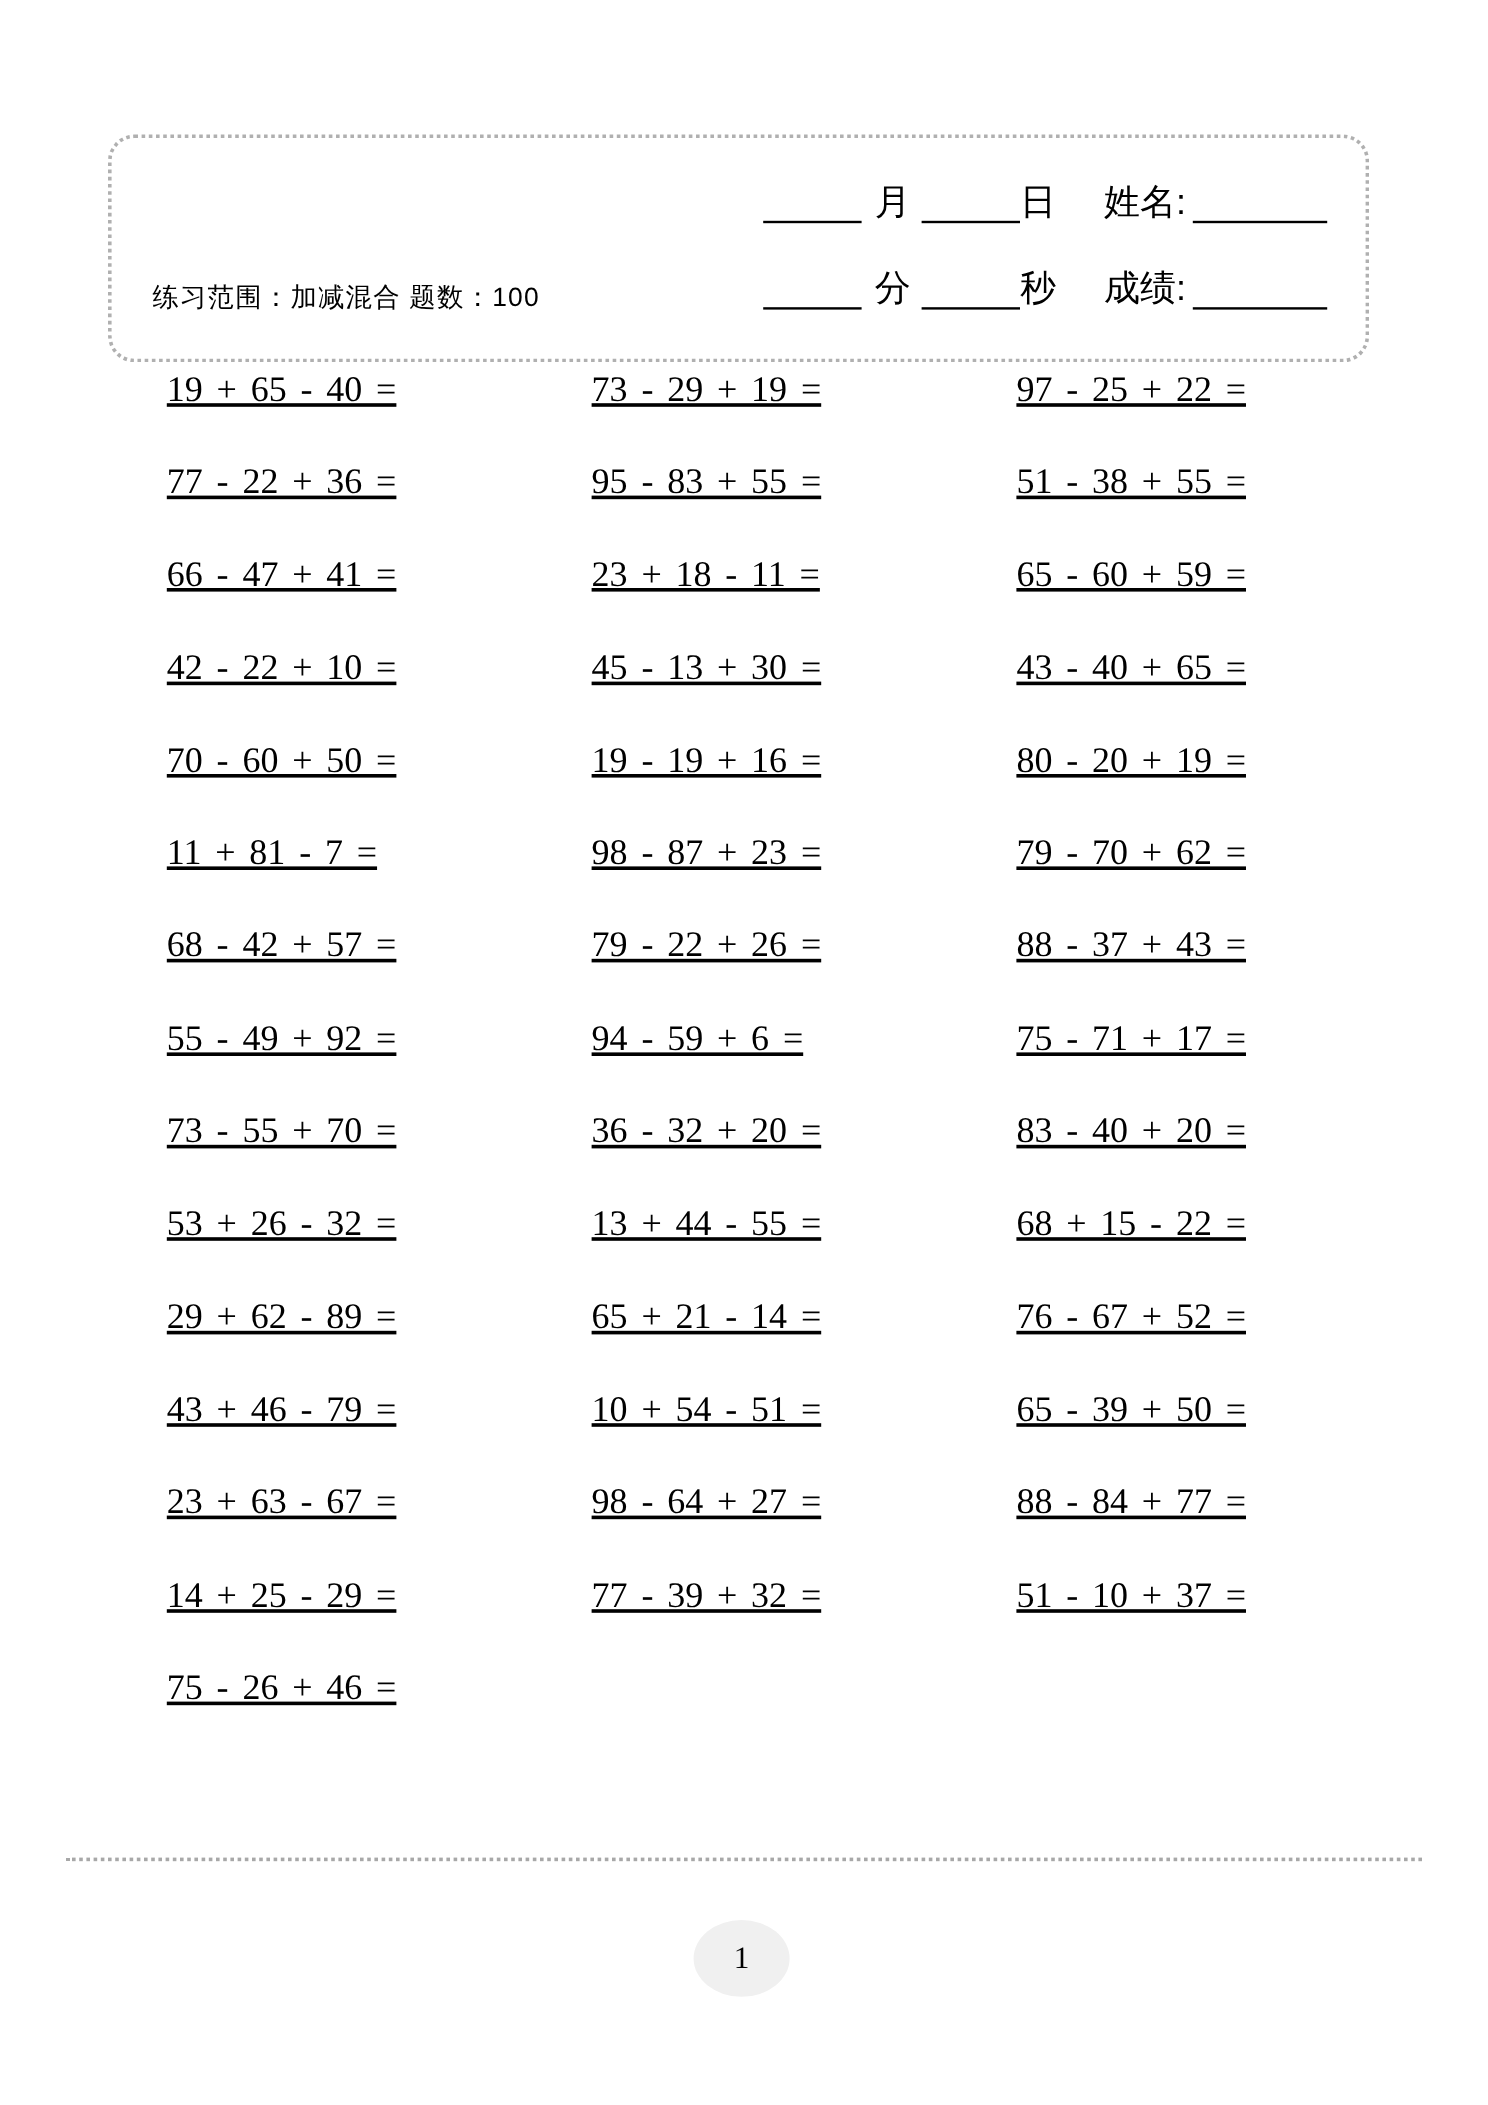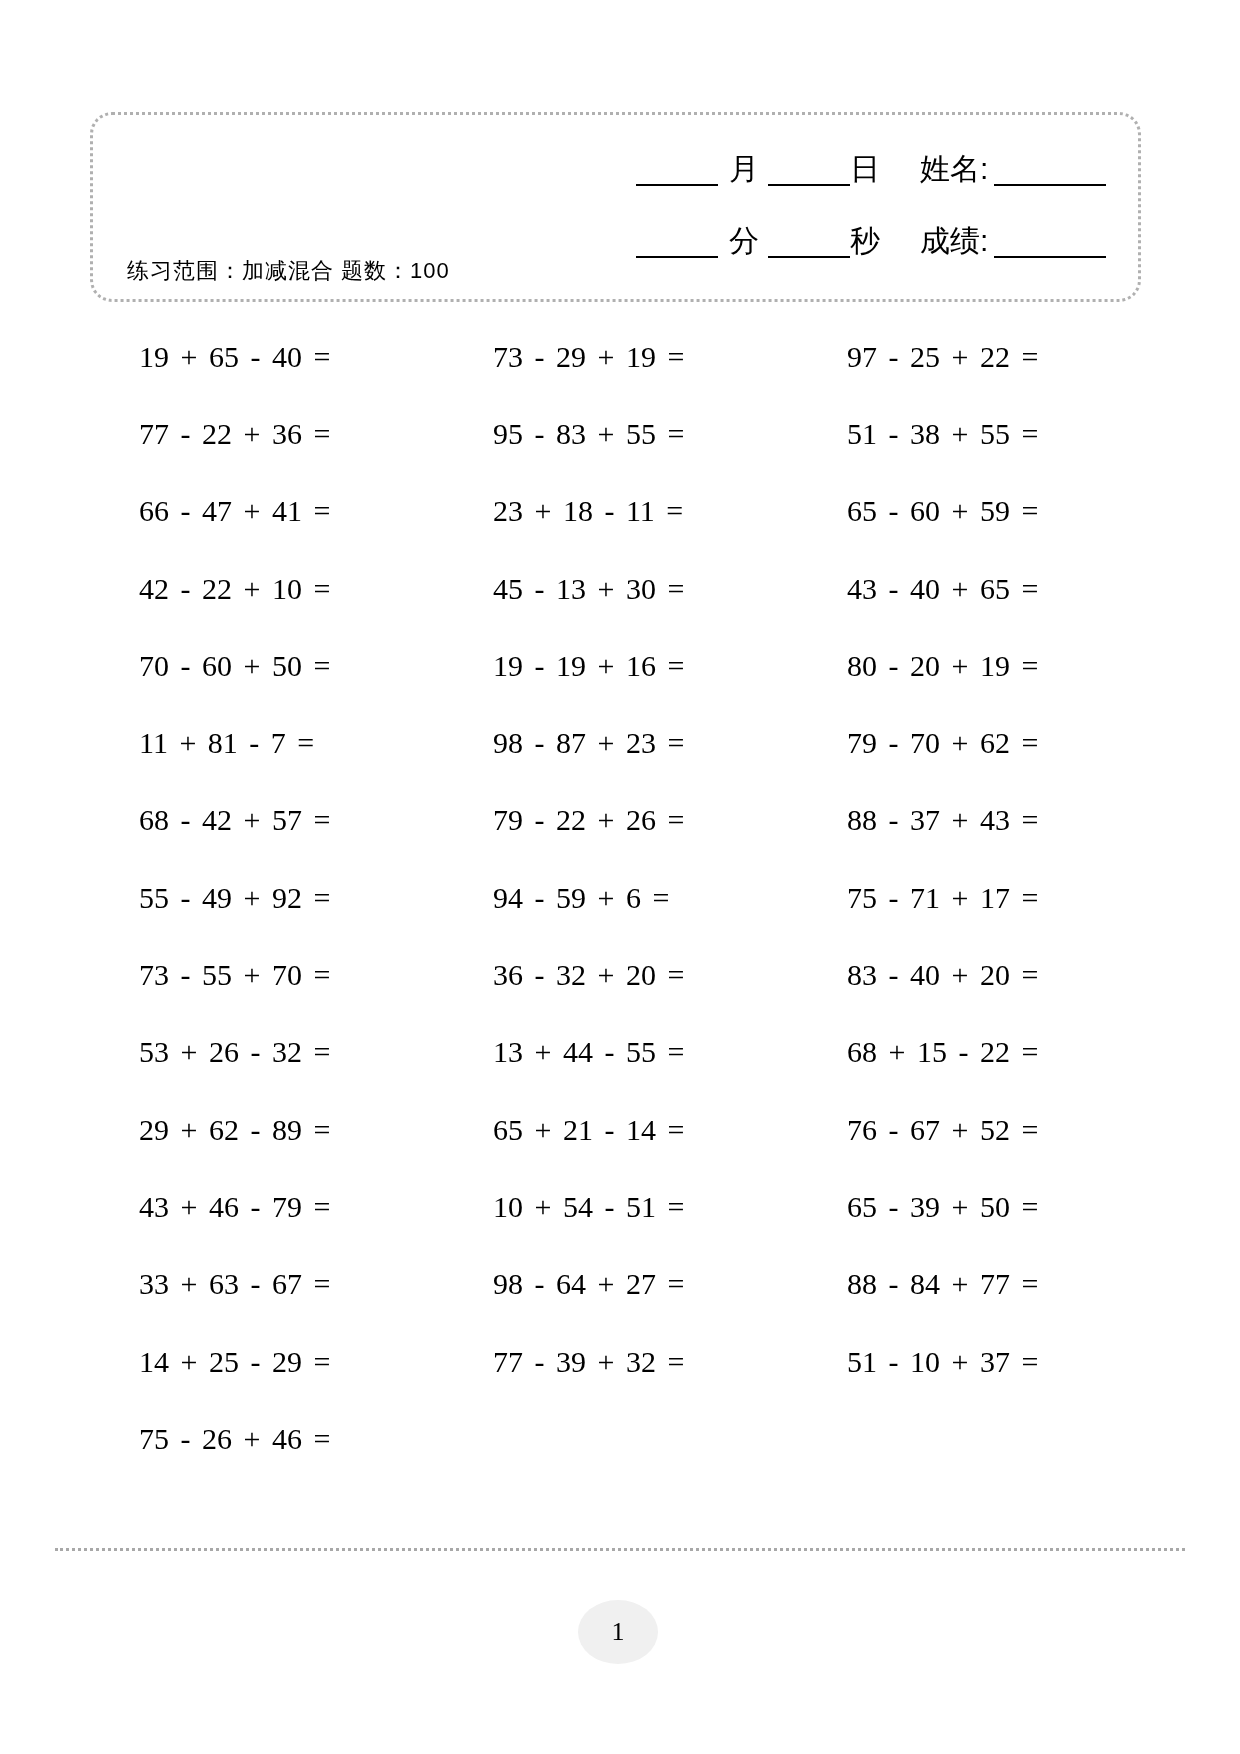--- a/index.html
+++ b/index.html
@@ -21,21 +21,20 @@
     border: 3px dotted #b0b0b0;
     border-radius: 22px;
     background: #ffffff;
   }
   .range-label {
     position: absolute;
     left: 34px; top: 118px;
     font-size: 22px;
     letter-spacing: 1px;
     white-space: nowrap;
-    margin-top: 23px;
   }
   .fill-block {
     position: absolute;
     left: 543px; top: 31px;
   }
   .fill-row {
     display: flex;
     align-items: flex-end;
     height: 40px;
     margin-bottom: 32px;
@@ -52,24 +51,25 @@
     margin-right: 11px;
   }
   .blank.after-cjk { margin-left: 9px; margin-right: 0; }
   .blank.wide { width: 112px; margin-left: 6px; margin-right: 0; }
   .cjk { display: inline-block; }
   .spacer { display: inline-block; width: 40px; }
 
   
   .problems {
     position: absolute;
-    left: 139px; top: 318px;
+    left: 139px; top: 286px;
     display: grid;
     grid-template-columns: 354px 354px 280px;
     grid-auto-rows: 77.3px;
+    text-decoration: underline;
   }
   .problem {
     font-family: "Liberation Serif", serif;
     font-size: 30px;
     word-spacing: 4px;
     white-space: nowrap;
     display: flex;
     align-items: center;
   }
 
@@ -154,21 +154,21 @@
     <div class="problem">83 - 40 + 20 =</div>
     <div class="problem">53 + 26 - 32 =</div>
     <div class="problem">13 + 44 - 55 =</div>
     <div class="problem">68 + 15 - 22 =</div>
     <div class="problem">29 + 62 - 89 =</div>
     <div class="problem">65 + 21 - 14 =</div>
     <div class="problem">76 - 67 + 52 =</div>
     <div class="problem">43 + 46 - 79 =</div>
     <div class="problem">10 + 54 - 51 =</div>
     <div class="problem">65 - 39 + 50 =</div>
-    <div class="problem">33 + 63 - 67 =</div>
+    <div class="problem">23 + 63 - 67 =</div>
     <div class="problem">98 - 64 + 27 =</div>
     <div class="problem">88 - 84 + 77 =</div>
     <div class="problem">14 + 25 - 29 =</div>
     <div class="problem">77 - 39 + 32 =</div>
     <div class="problem">51 - 10 + 37 =</div>
     <div class="problem">75 - 26 + 46 =</div>
   </div>
 
   <div class="separator"></div>
 

